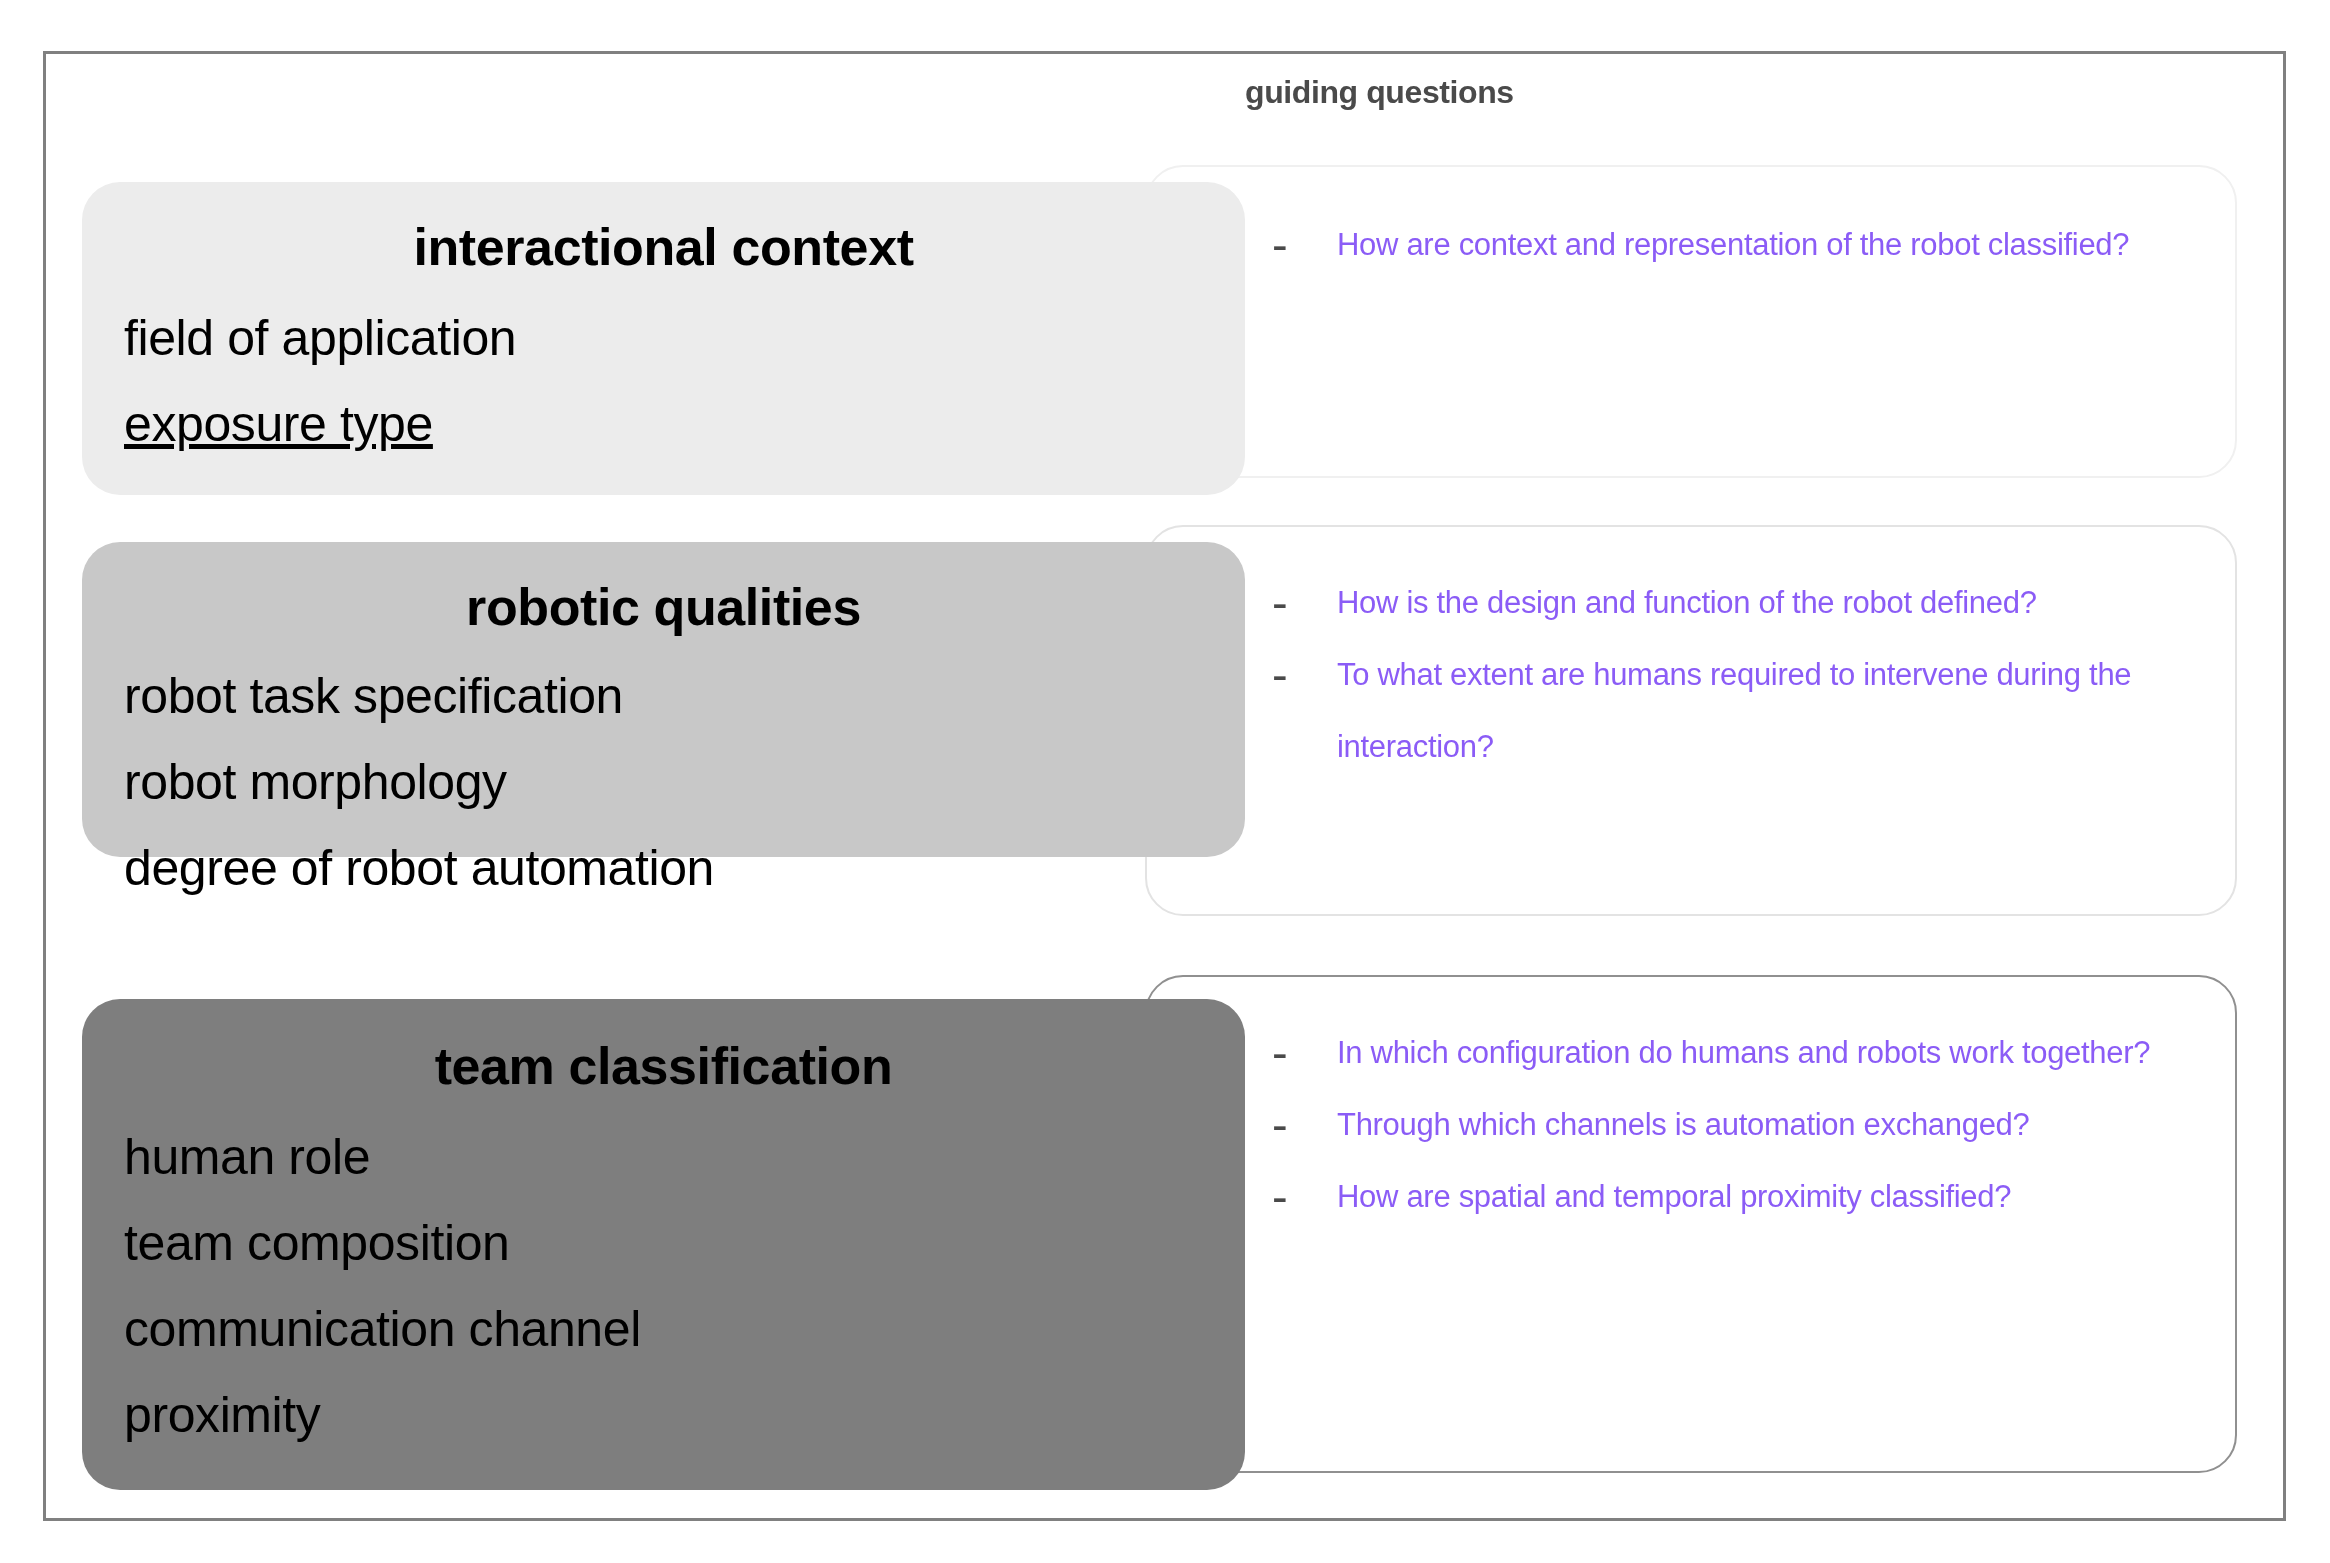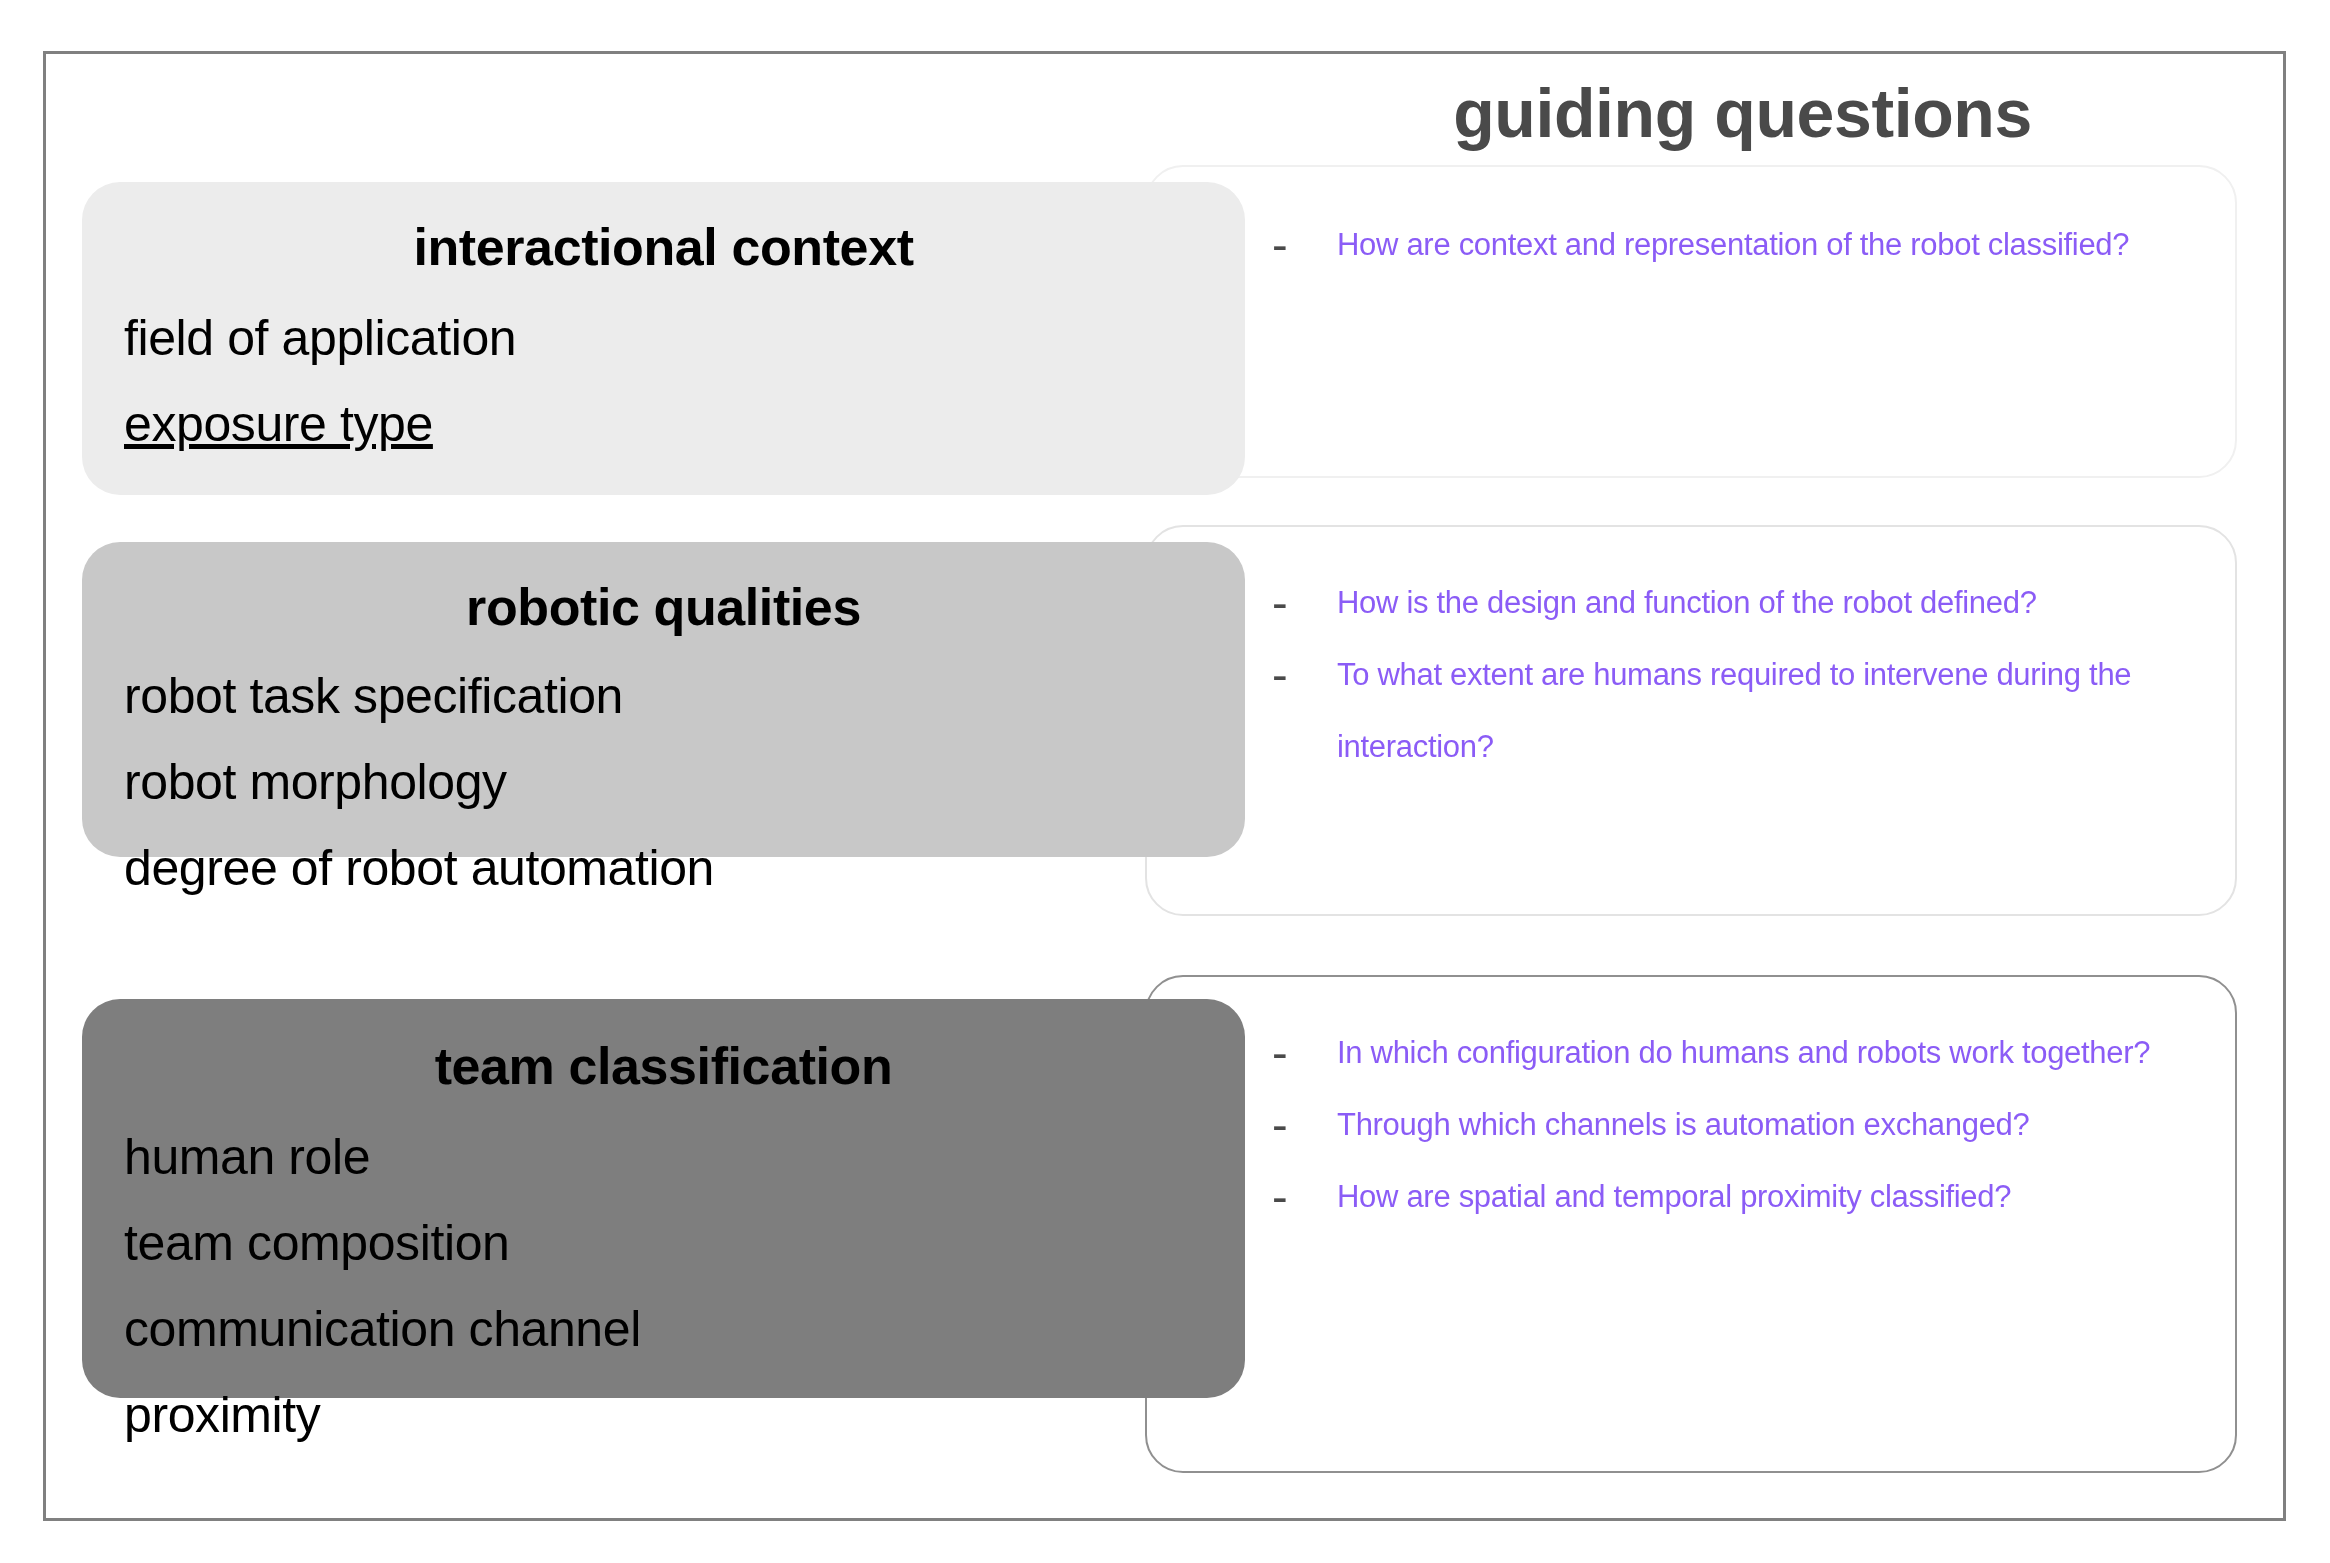--- a/index.html
+++ b/index.html
@@ -25,22 +25,22 @@
     box-sizing: border-box;
     background: #ffffff;
   }
 
   
   #guiding-header {
     position: absolute;
     left: 1245px;
     top: 74px;
     width: 995px;
-    text-align: center;
-    font-size: 68px;
+    text-align: left;
+    font-size: 32px;
     font-weight: bold;
     color: #4a4a4a;
     font-stretch: condensed;
     letter-spacing: -0.4px;
     white-space: nowrap;
   }
 
   
   .row {
     position: absolute;
@@ -137,21 +137,21 @@
   
   #row-2 .cat-box  { top: 525px; height: 315px; background: #c8c8c8; }
   #row-2 .cat-title{ margin-top: 35px; }
   #row-2 .cat-list li:nth-child(1){ margin-top: 30px; }
   #row-2 .cat-list li:nth-child(2){ margin-top: 28px; }
   #row-2 .cat-list li:nth-child(3){ margin-top: 28px; }
   #row-2 .q-box    { top: 525px; height: 391px; border: 2.5px solid #e3e3e3; }
   #row-2 .q-list   { top: 40px; }
 
   
-  #row-3 .cat-box  { top: 982px; height: 399px; background: #7e7e7e; }
+  #row-3 .cat-box  { top: 982px; height: 491px; background: #7e7e7e; }
   #row-3 .cat-title{ margin-top: 37px; }
   #row-3 .cat-list li:nth-child(1){ margin-top: 32px; }
   #row-3 .cat-list li:nth-child(2){ margin-top: 28px; }
   #row-3 .cat-list li:nth-child(3){ margin-top: 28px; }
   #row-3 .cat-list li:nth-child(4){ margin-top: 28px; }
   #row-3 .q-box    { top: 975px; height: 498px; border: 2.5px solid #909090; }
   #row-3 .q-list   { top: 40px; }
 </style>
 </head>
 <body>

